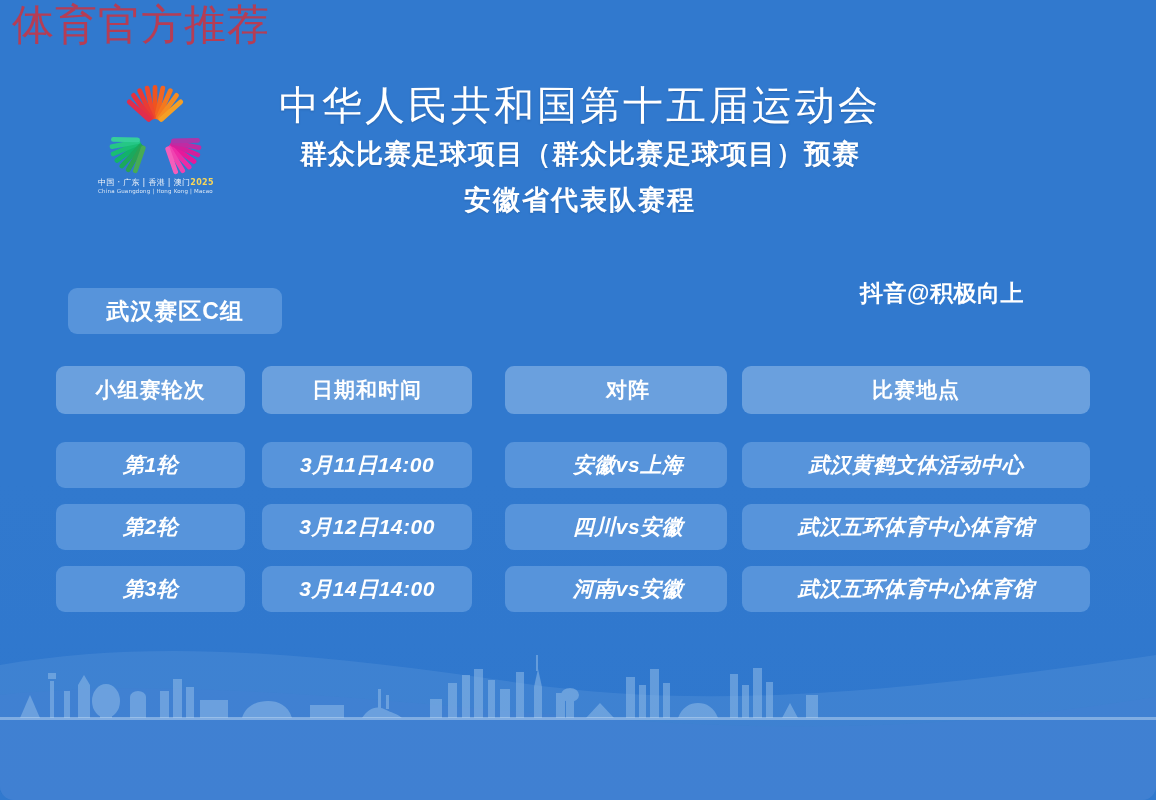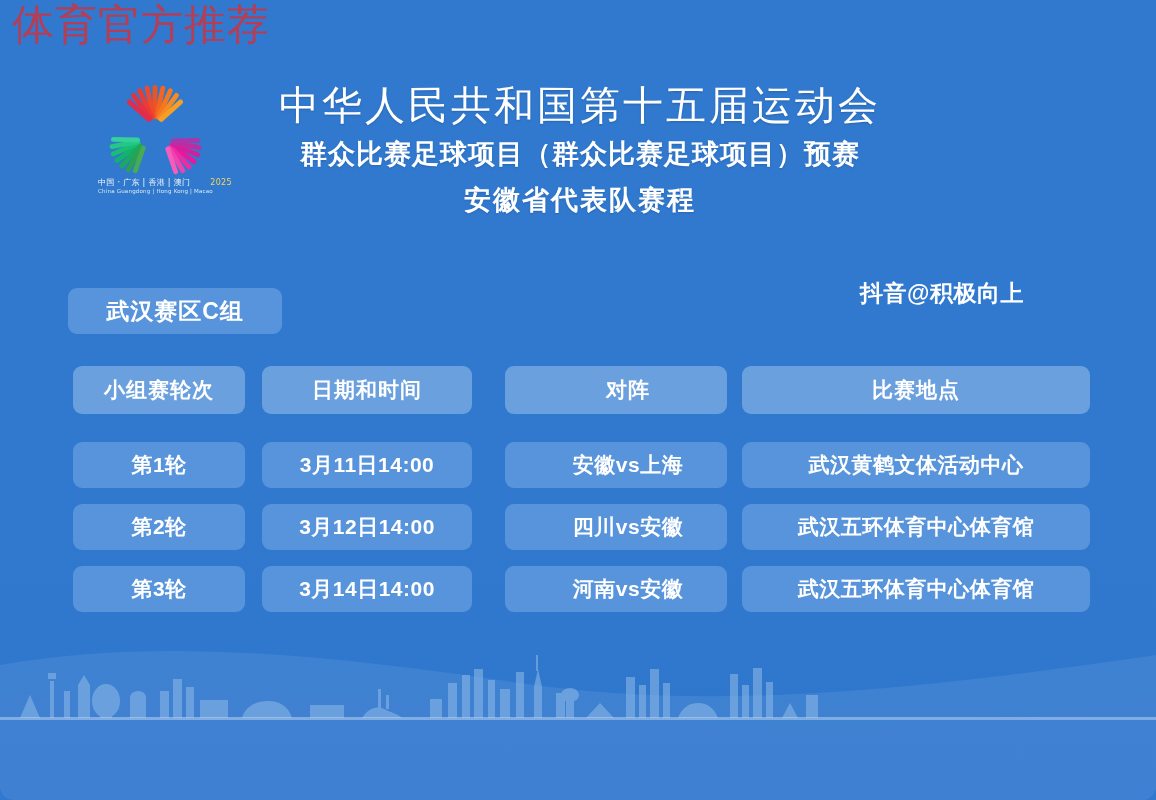--- a/index.html
+++ b/index.html
@@ -75,21 +75,21 @@
     top: 96px;
     width: 115px;
     text-align: center;
     font-size: 8px;
     line-height: 9px;
     color: #f4f7fb;
     white-space: nowrap;
     letter-spacing: 0.3px;
     font-family: "DejaVu Sans", sans-serif;
   }
-  .logo-left .logo-cn .yr { color: #f7d65a; font-weight: normal; padding-left: 20px; }
+  .logo-left .logo-cn .yr { color: #f7d65a; font-weight: bold; }
   .logo-left .logo-en {
     position: absolute;
     left: 0;
     top: 106px;
     width: 115px;
     text-align: center;
     font-size: 5.5px;
     line-height: 7px;
     color: #dfe9f6;
     white-space: nowrap;
@@ -193,21 +193,21 @@
     left: 0;
     top: 366px;
     width: 1156px;
   }
   .trow {
     position: relative;
     width: 1156px;
     height: 48px;
     margin-bottom: 14px;
   }
-  .trow.body-row { height: 46px; margin-bottom: 16px; }
+  .trow.body-row { height: 46px; margin-bottom: 16px; font-style: italic; }
   .cell {
     position: absolute;
     top: 0;
     height: 100%;
     border-radius: 9px;
     display: flex;
     align-items: center;
     justify-content: center;
     box-sizing: border-box;
     background: #5794db;
@@ -215,21 +215,21 @@
   .trow.head-row .cell { background: #6aa0de; }
   .cell span {
     font-size: 21px;
     font-weight: bold;
     color: #ffffff;
     letter-spacing: 0.5px;
     white-space: nowrap;
   }
   .trow.head-row .cell span { font-size: 21px; letter-spacing: 1px; }
 
-  .c1 { left: 73px;  width: 172px; }
+  .c1 { left: 56px;  width: 189px; }
   .c2 { left: 262px; width: 210px; }
   .c3 { left: 505px; width: 222px; padding-left: 24px; }
   .c4 { left: 742px; width: 348px; }
 </style>
 </head>
 <body>
 
 <div id="poster">
 
   <div class="watermark">体育官方推荐</div>

